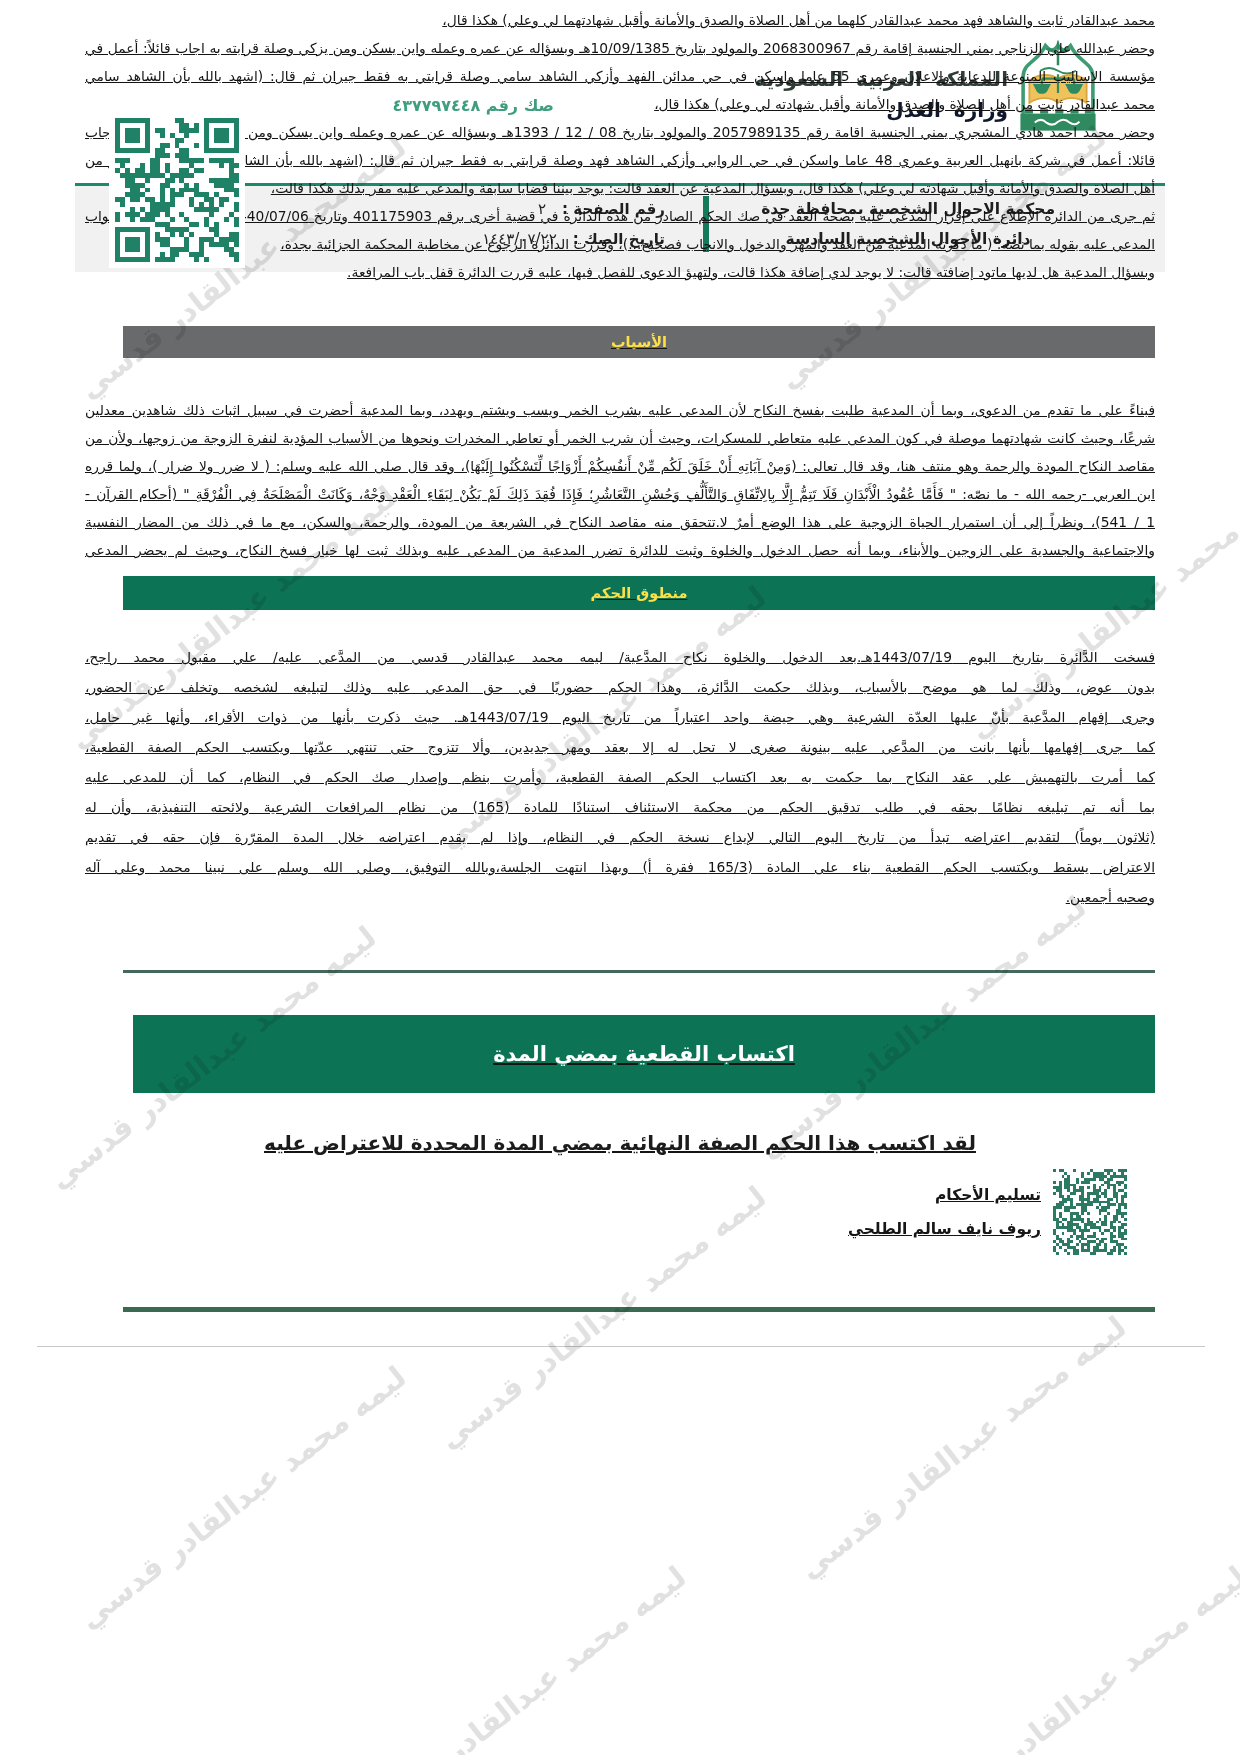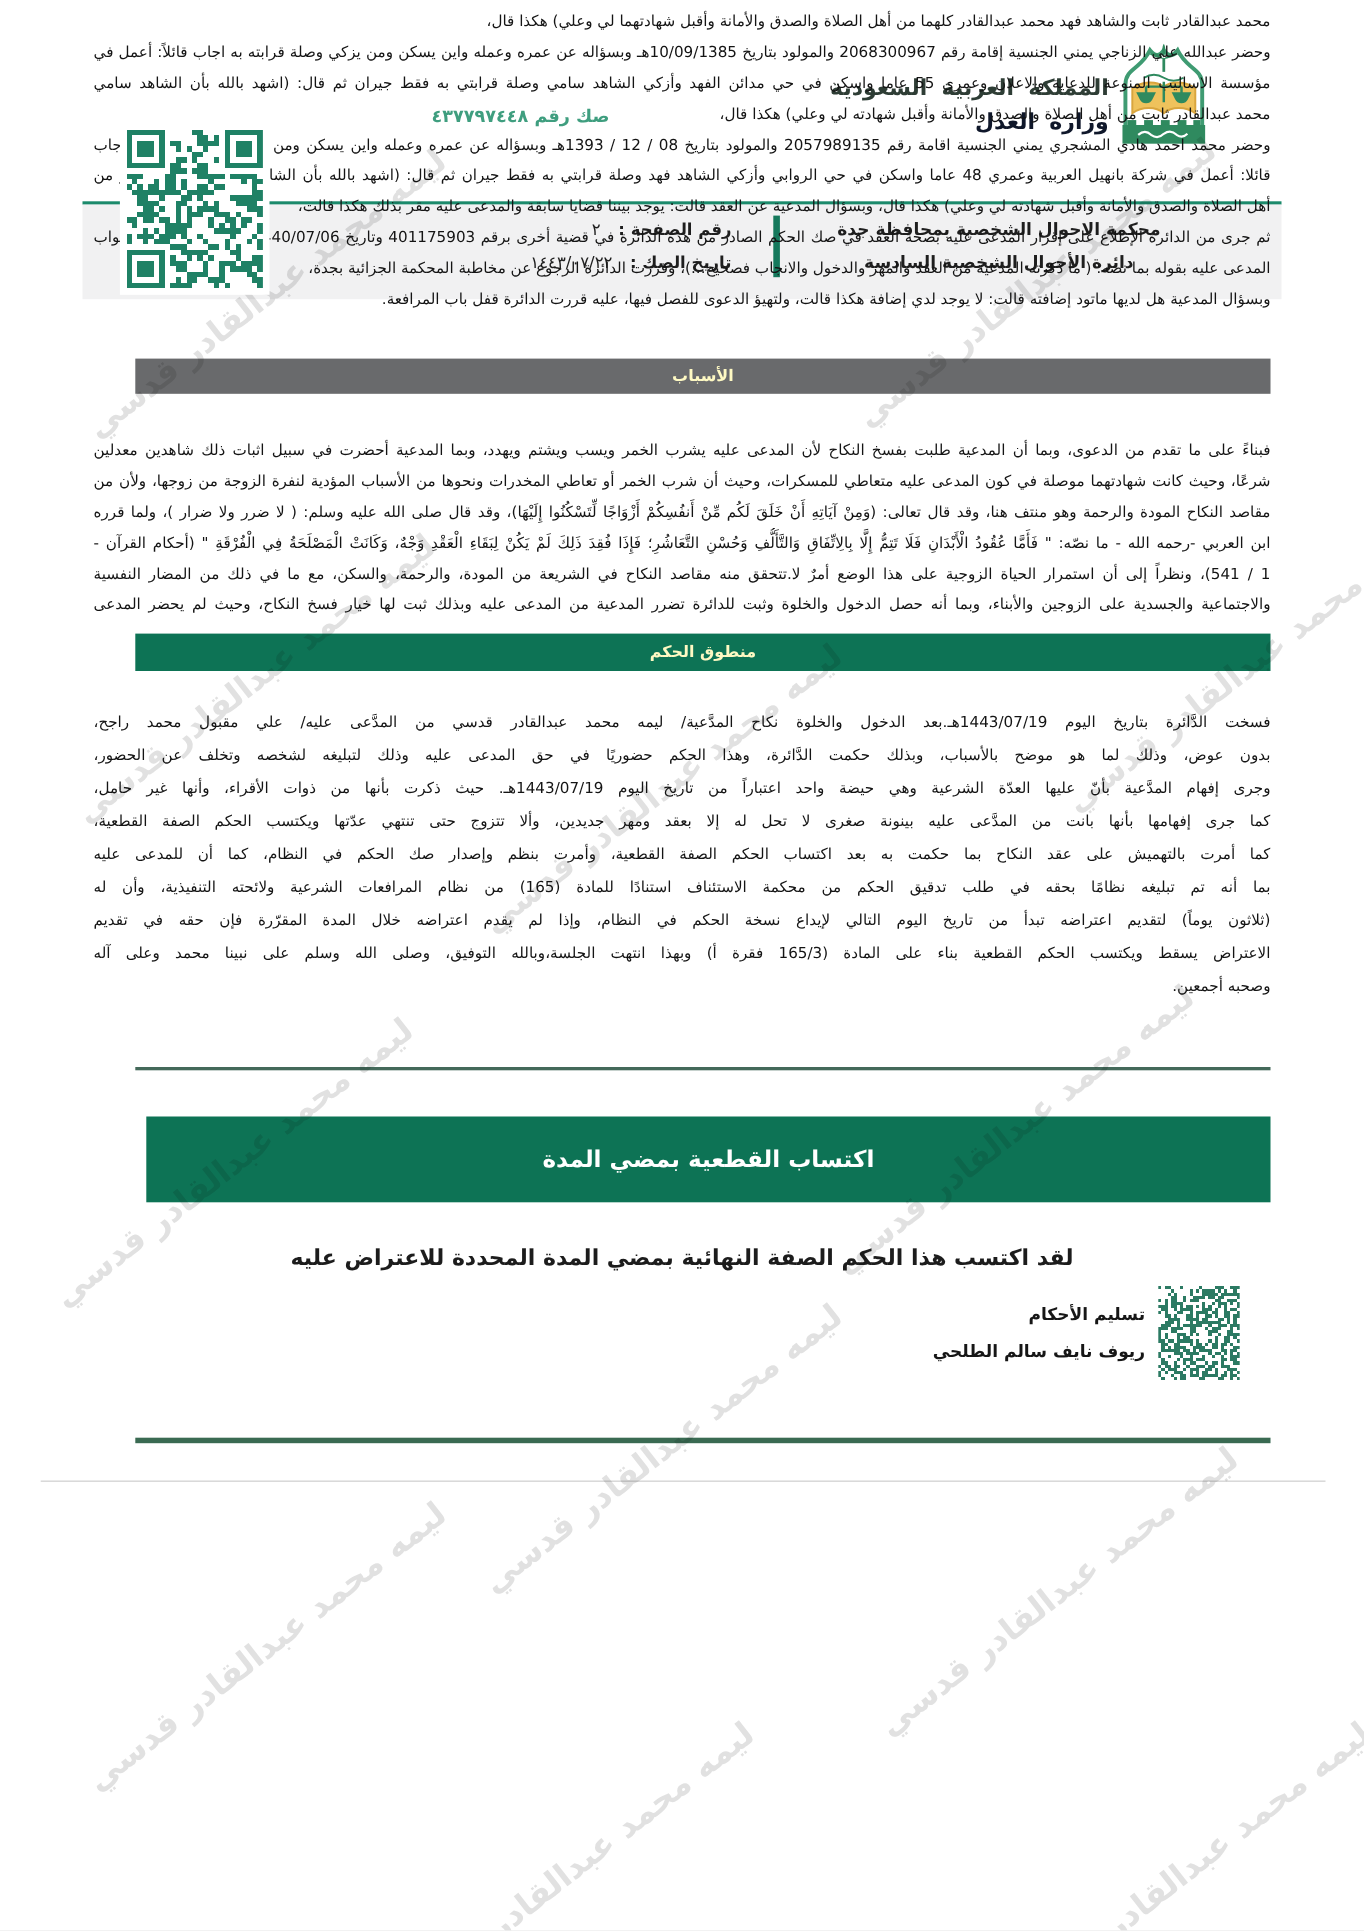--- a/index.html
+++ b/index.html
@@ -38,36 +38,36 @@
     font-size:15px; line-height:30px; color:#1e1e1e;
   }
   .pageinfo .lbl{font-weight:bold;}
   .pageinfo .val{margin-right:16px;}
   .qrbox{
     position:absolute; top:112px; left:109px; z-index:4;
     background:#ffffff; padding:6px;
   }
   .qrbox svg{display:block; color:#1f8165;}
   
-  .content{position:relative; margin:0 85px; z-index:2;}
+  .content{position:relative; margin:0 85px; z-index:2;text-decoration:underline;}
   .tline{
     text-align:right; font-size:13.8px; color:#141414; overflow:hidden;
     white-space:nowrap;
   }
   .tline.just{
     text-align:justify; text-align-last:justify; white-space:normal;
   }
   #para1 {margin-top:6px;}
   #para1 .tline{line-height:28px; height:28px;}
   #para-reasons{margin-top:38px;}
   #para-reasons .tline{line-height:28px; height:28px;}
   #para-ruling{margin-top:32px;}
   #para-ruling .tline{line-height:30px; height:30px;}
   .bar{
-    margin-left:38px; color:#fef9c3; font-weight:bold; font-size:14.5px;
+    margin-left:38px; color:#fde047; font-weight:bold; font-size:14.5px;
     display:flex; align-items:center; justify-content:center;
   }
   .bar.gray{margin-top:40px; height:32px; background:#696a6c;}
   .bar.green{margin-top:12px; height:34px; background:#0d7355;}
   .sep1{margin-top:58px; margin-left:38px; height:3px; background:#44695a;}
   .banner-final{
     margin-top:42px; margin-left:48px; height:78px; background:#0d7355;
     color:#fff; font-weight:bold; font-size:21px;
     display:flex; align-items:center; justify-content:center;
   }

